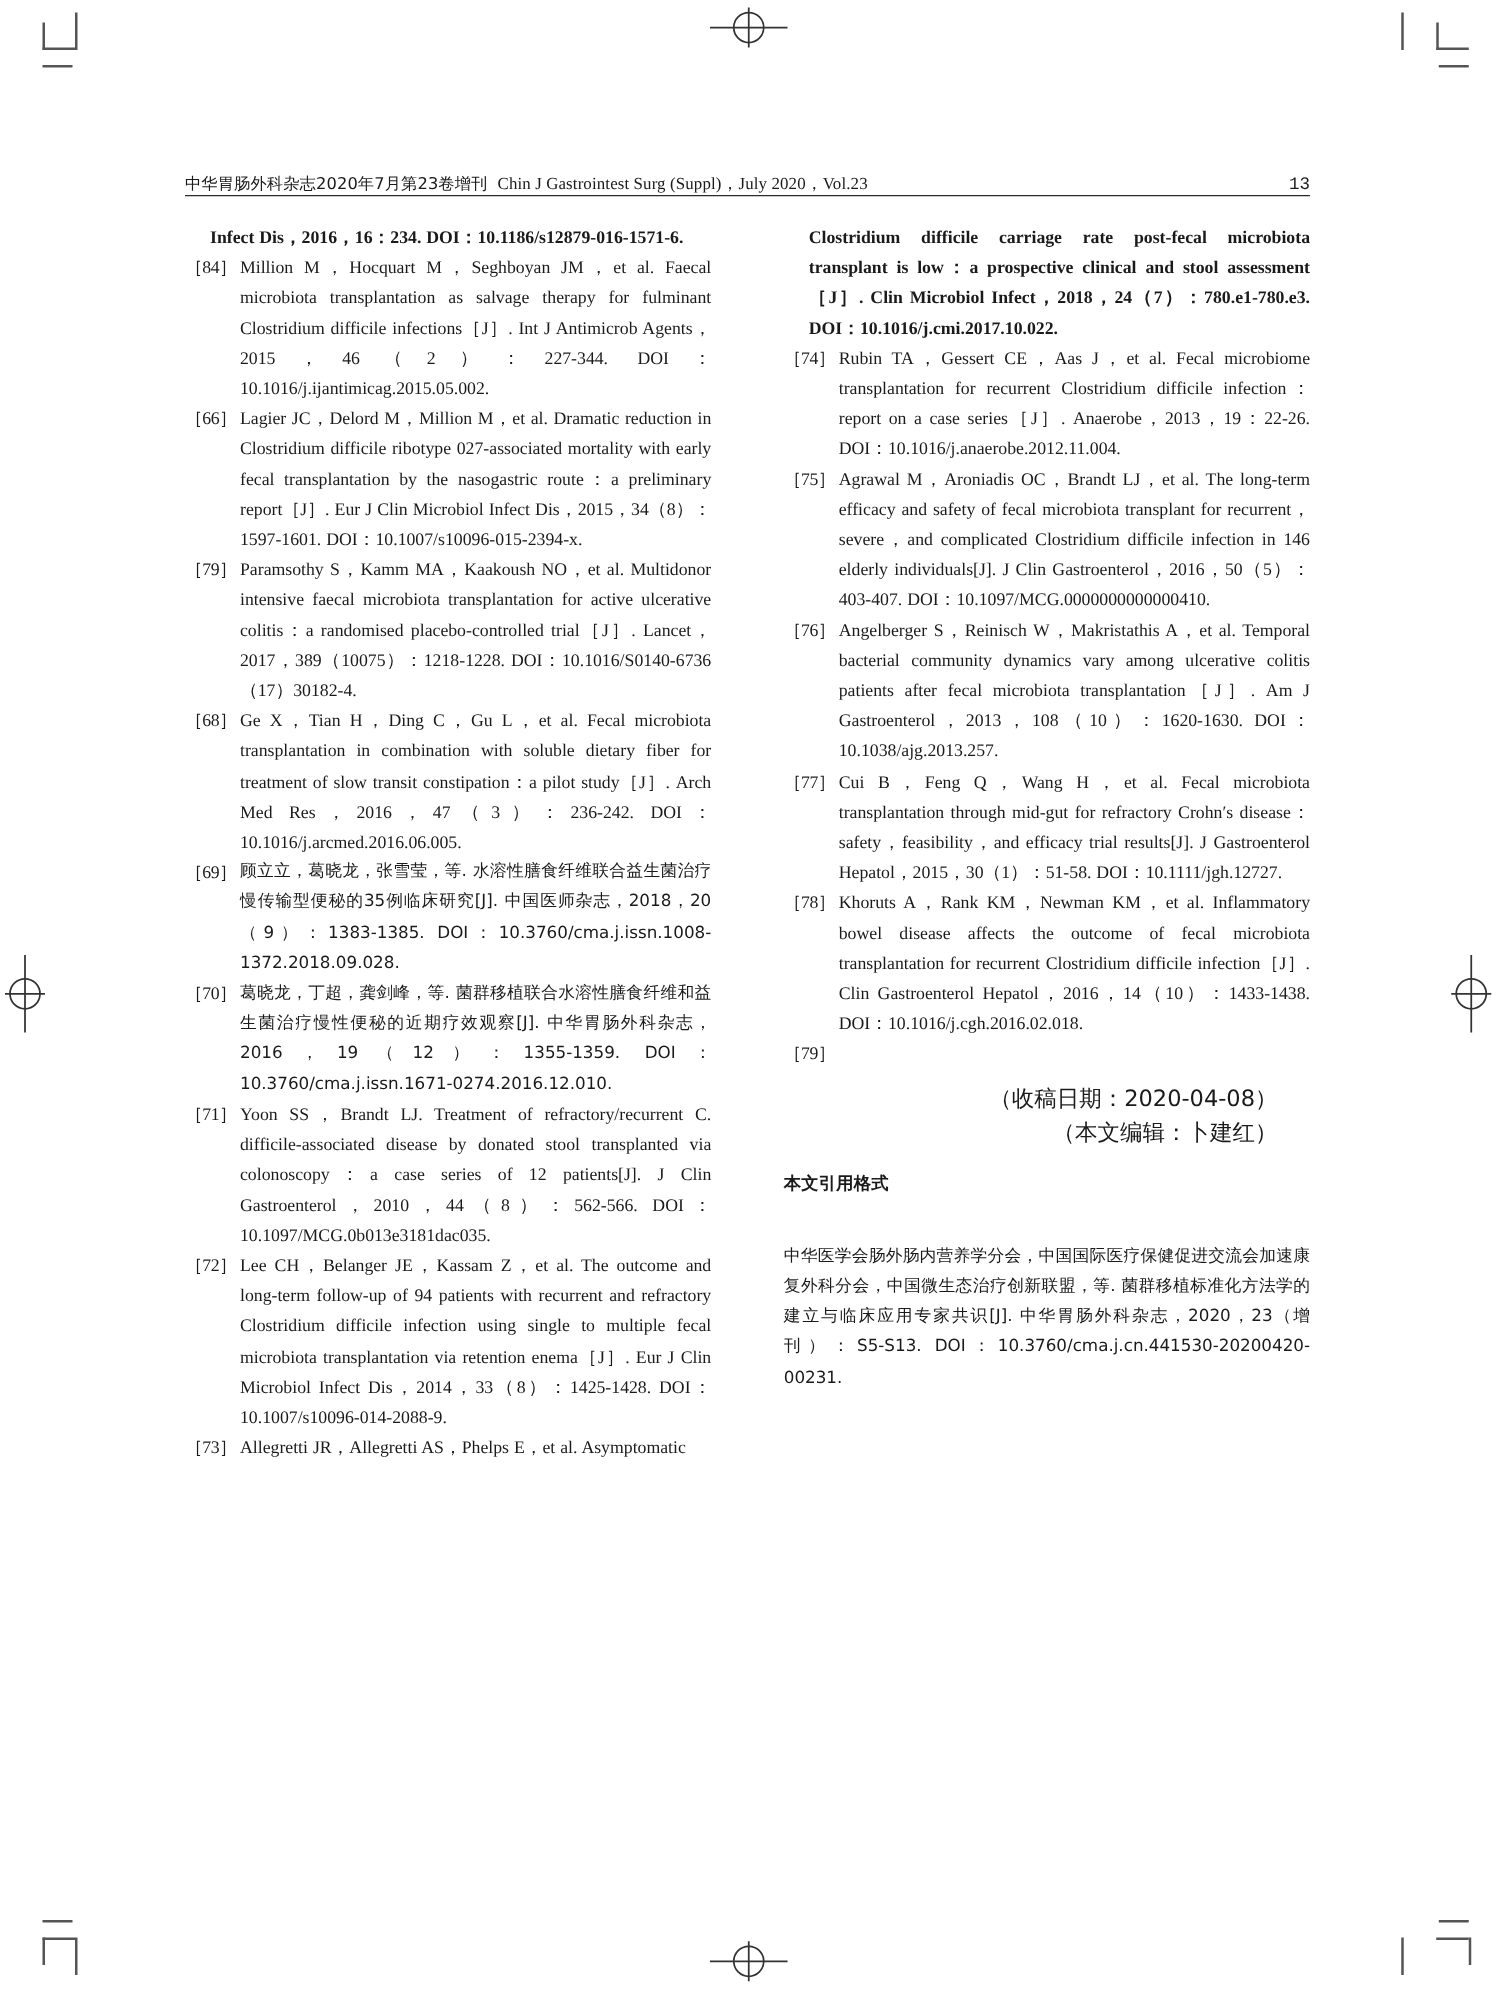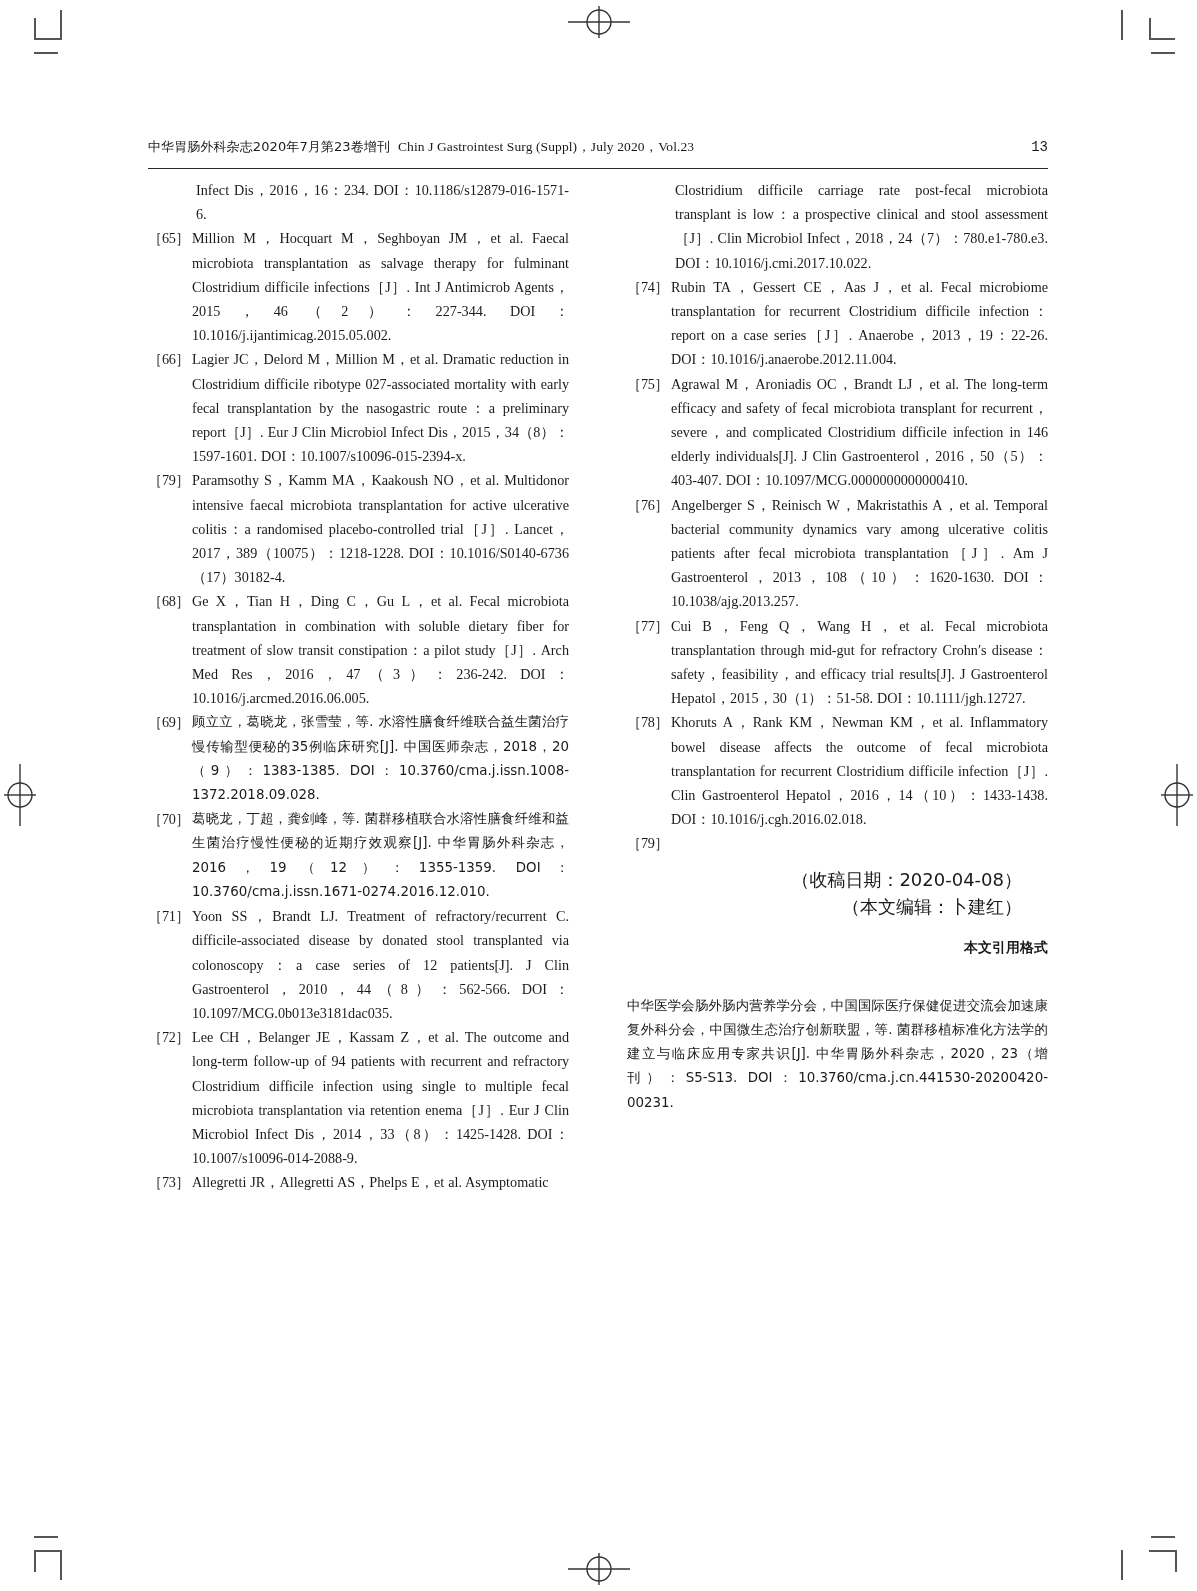--- a/index.html
+++ b/index.html
@@ -45,21 +45,21 @@
     height: 1591px;
   }
 
   
   .running-head {
     position: absolute;
     left: 148px;
     top: 138px;
     width: 900px;
     border-bottom: 1.2px solid #2a2a2a;
-    padding-bottom: 12px;
+    padding-bottom: 0;
     display: flex;
     align-items: baseline;
     justify-content: space-between;
   }
   .rh-left {
     font-size: 13.5px;
     letter-spacing: 0.1px;
     white-space: nowrap;
   }
   .rh-left .cn {
@@ -114,25 +114,26 @@
     word-spacing: 0.4px;
   }
   .ref-body.cn {
     font-family: "DejaVu Sans", "Liberation Sans", sans-serif;
     font-size: 13.4px;
     line-height: 24.2px;
     text-align: justify;
   }
   
   .ref-cont {
-    margin-left: 48px;
+    margin-left: 20px;
     font-size: 14.2px;
     line-height: 24.2px;
     text-align: justify;
     word-spacing: 0.4px;
+    font-weight: bold;
   }
 
   
   .closing {
     margin-top: 10px;
     text-align: right;
     padding-right: 26px;
     font-family: "DejaVu Sans", "Liberation Sans", sans-serif;
     font-size: 18px;
     line-height: 27px;
@@ -142,21 +143,20 @@
   .cite-block {
     margin-top: 16px;
   }
   .cite-title {
     font-family: "DejaVu Sans", "Liberation Sans", sans-serif;
     font-size: 13.8px;
     font-weight: bold;
     line-height: 22px;
     margin-bottom: 2px;
     letter-spacing: 0.2px;
-    text-align: right;
   }
   .cite-body {
     font-family: "DejaVu Sans", "Liberation Sans", sans-serif;
     font-size: 13.4px;
     line-height: 24.2px;
     text-align: justify;
     margin-top: 36px;
   }
 </style>
 </head>
@@ -230,21 +230,21 @@
     </div>
     <div class="rh-page">13</div>
   </div>
 
   <div class="columns">
 
     <div class="col">
       <div class="ref-cont">Infect Dis，2016，16：234. DOI：10.1186/s12879-016-1571-6.</div>
       <div id="left-refs">
           <div class="ref">
-            <div class="ref-num">［65］</div>
+            <div class="ref-num">［84］</div>
             <div class="ref-body">Million M，Hocquart M，Seghboyan JM，et al. Faecal microbiota transplantation as salvage therapy for fulminant Clostridium difficile infections［J］. Int J Antimicrob Agents，2015，46（2）：227-344. DOI：10.1016/j.ijantimicag.2015.05.002.</div>
           </div>
           <div class="ref">
             <div class="ref-num">［66］</div>
             <div class="ref-body">Lagier JC，Delord M，Million M，et al. Dramatic reduction in Clostridium difficile ribotype 027-associated mortality with early fecal transplantation by the nasogastric route：a preliminary report［J］. Eur J Clin Microbiol Infect Dis，2015，34（8）：1597-1601. DOI：10.1007/s10096-015-2394-x.</div>
           </div>
           <div class="ref">
             <div class="ref-num">［79］</div>
             <div class="ref-body">Paramsothy S，Kamm MA，Kaakoush NO，et al. Multidonor intensive faecal microbiota transplantation for active ulcerative colitis：a randomised placebo-controlled trial［J］. Lancet，2017，389（10075）：1218-1228. DOI：10.1016/S0140-6736（17）30182-4.</div>
           </div>

